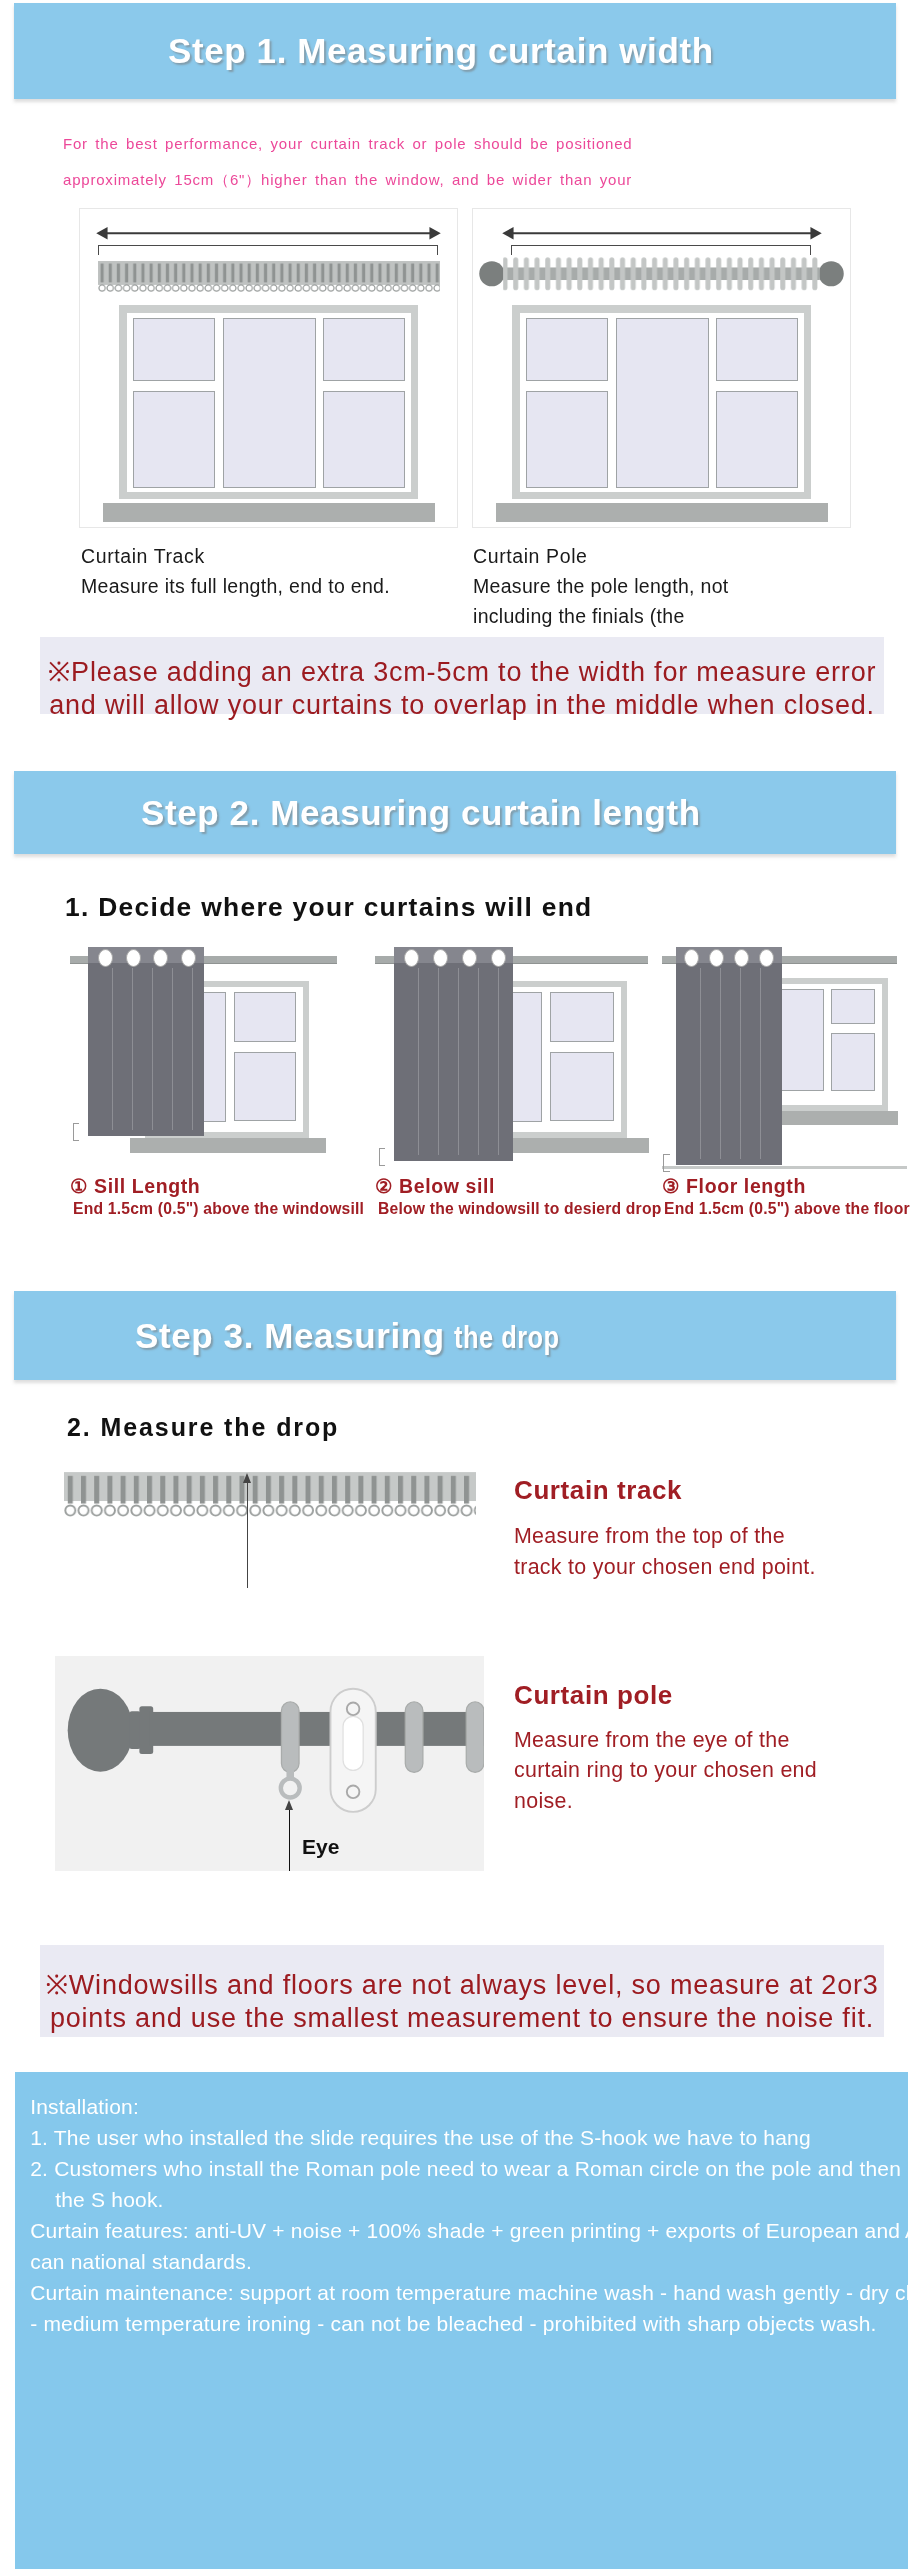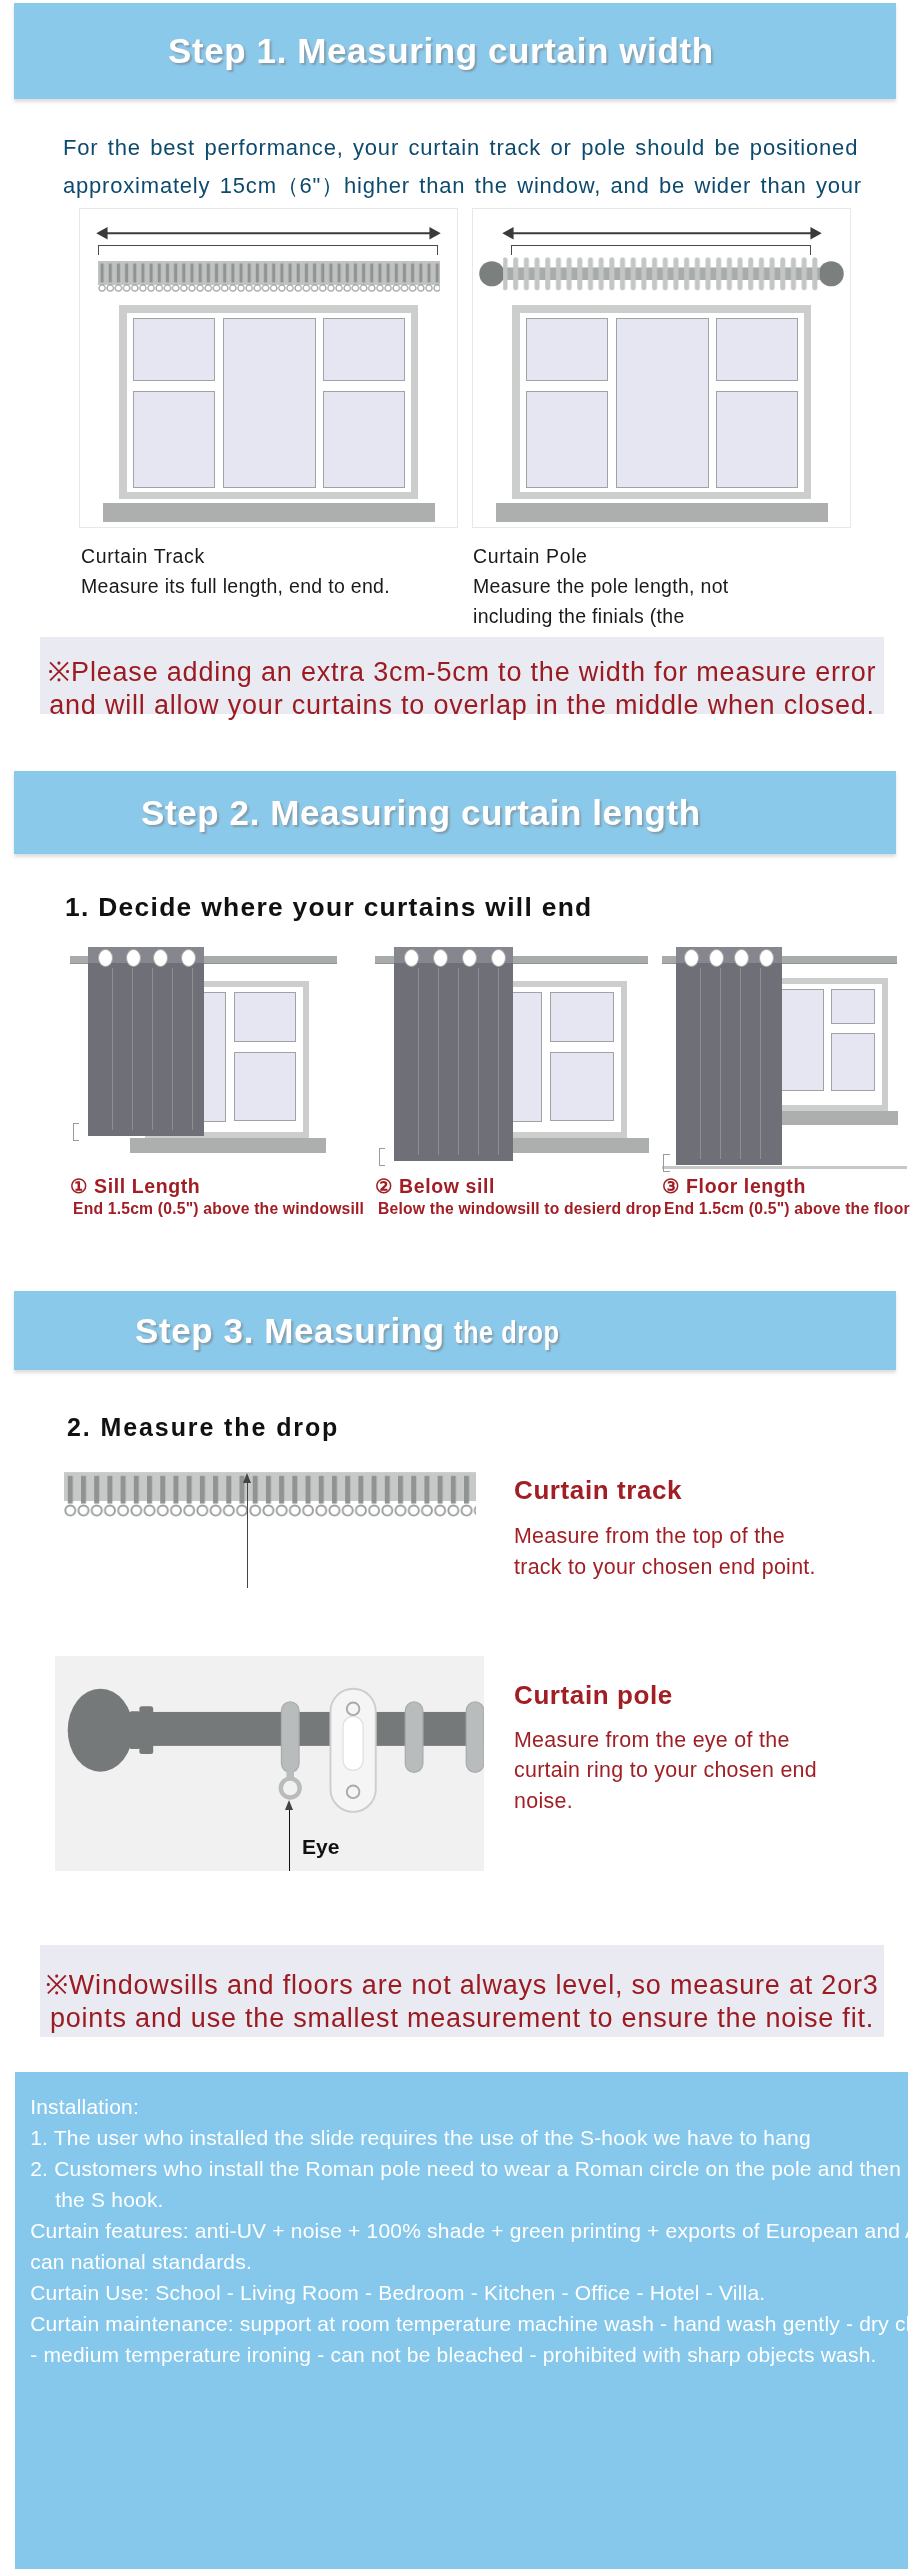--- a/index.html
+++ b/index.html
@@ -9,21 +9,21 @@
 
   
   .banner{position:absolute;left:14px;width:882px;height:96px;background:#8BC9EB;
           box-shadow:0 2.5px 3.1px rgba(160,160,160,.35);display:flex;align-items:center;}
   .banner-title{color:#ffffff;font-size:35px;font-weight:700;letter-spacing:0.6px;
                 text-shadow:1.9px 1.9px 1.9px rgba(120,120,120,.55);white-space:nowrap;}
   .banner-sub{display:inline-block;transform:scaleX(.82);transform-origin:left center;
               font-size:31px;margin-left:8.8px;}
 
   
-  .intro-line{position:absolute;left:63px;color:#0c4a6e;font-size:22px;letter-spacing:0.8px;
+  .intro-line{position:absolute;left:63px;color:#ec4899;font-size:15px;letter-spacing:0.8px;
               word-spacing:2.5px;white-space:nowrap;}
   .h-black{position:absolute;color:#111;font-weight:700;letter-spacing:1.3px;white-space:nowrap;}
   .cap-title{position:absolute;color:#1a1a1a;font-size:19.5px;letter-spacing:0.6px;white-space:nowrap;}
   .cap-body{position:absolute;color:#1a1a1a;font-size:19.5px;letter-spacing:0.3px;white-space:nowrap;}
   .note-box{position:absolute;left:40px;width:844px;background:#EAEAF3;text-align:center;}
   .note-line{color:#9C1B20;font-size:27px;letter-spacing:0.8px;line-height:33px;white-space:nowrap;}
   .opt-label{position:absolute;color:#A01E24;font-size:19.5px;font-weight:700;letter-spacing:0.6px;white-space:nowrap;}
   .opt-desc{position:absolute;color:#A01E24;font-size:15.7px;font-weight:700;letter-spacing:0.2px;white-space:nowrap;}
   .red-title{position:absolute;color:#A01E24;font-size:26px;font-weight:700;letter-spacing:0.6px;white-space:nowrap;}
   .red-body{position:absolute;color:#A01E24;font-size:21.4px;font-weight:400;letter-spacing:0.3px;white-space:nowrap;}
@@ -213,21 +213,21 @@
     <div class="mark" style="left:1.3px;top:211px;"></div>
   </div>
 
   <div class="opt-label" style="left:70px;top:1175px;">① Sill Length</div>
   <div class="opt-desc" style="left:73px;top:1200px;">End 1.5cm (0.5") above the windowsill</div>
   <div class="opt-label" style="left:375px;top:1175px;">② Below sill</div>
   <div class="opt-desc" style="left:378px;top:1200px;">Below the windowsill to desierd drop</div>
   <div class="opt-label" style="left:662px;top:1175px;">③ Floor length</div>
   <div class="opt-desc" style="left:664px;top:1200px;">End 1.5cm (0.5") above the floor</div>
 
-  <div class="banner" style="top:1291px;height:79px;">
+  <div class="banner" style="top:1291px;height:89px;">
     <div class="banner-title" style="padding-left:121px;"><span>Step 3. Measuring</span><span class="banner-sub">the drop</span></div>
   </div>
 
   <div class="h-black" style="left:67px;top:1413px;font-size:25px;letter-spacing:1.9px;">2. Measure the drop</div>
 
   <svg class="abs" style="left:64px;top:1472px;" width="412" height="48" viewBox="0 0 655 76">
     <defs>
       <pattern id="hooksC" width="21" height="76" patternUnits="userSpaceOnUse">
         <rect x="6" y="6" width="8" height="44" fill="#8F9392"></rect>
         <circle cx="10" cy="61" r="8" fill="#ffffff" stroke="#9A9E9D" stroke-width="3"></circle>
@@ -270,19 +270,18 @@
     <div class="note-line">points and use the smallest measurement to ensure the noise fit.</div>
   </div>
 
   <div class="info-block">
     <div class="info-line">Installation:</div>
     <div class="info-line">1. The user who installed the slide requires the use of the S-hook we have to hang</div>
     <div class="info-line">2. Customers who install the Roman pole need to wear a Roman circle on the pole and then use</div>
     <div class="info-line indent">the S hook.</div>
     <div class="info-line">Curtain features: anti-UV + noise + 100% shade + green printing + exports of European and Ameri-</div>
     <div class="info-line">can national standards.</div>
-    <div class="info-line">Curtain Use: School - Living Room - Bedroom - Kitchen - Office - Hotel - Villa.</div>
     <div class="info-line">Curtain maintenance: support at room temperature machine wash - hand wash gently - dry cleaning</div>
     <div class="info-line">- medium temperature ironing - can not be bleached - prohibited with sharp objects wash.</div>
   </div>
 
 </div>
 
 
 </body></html>

